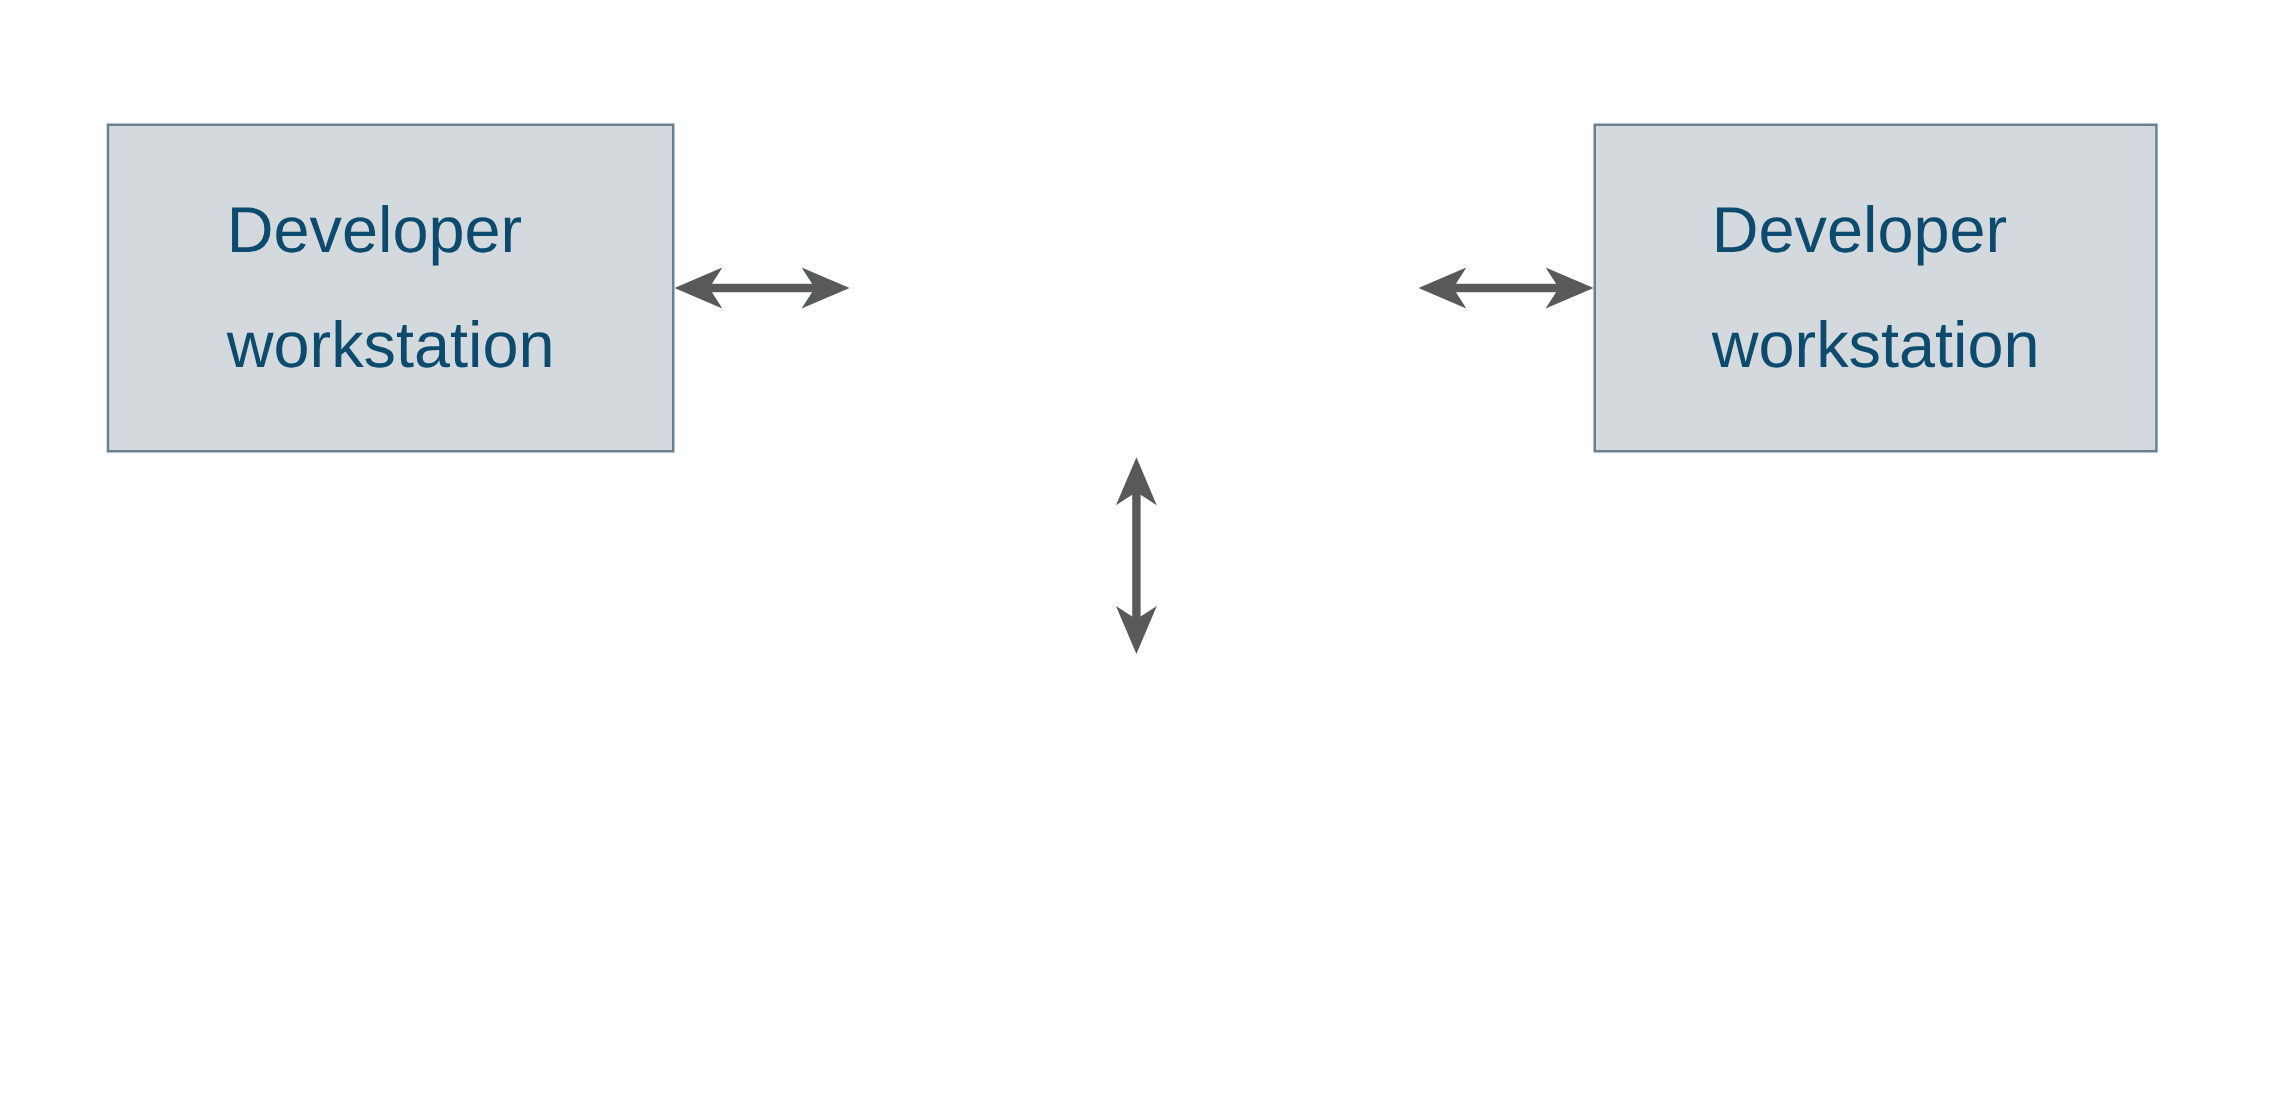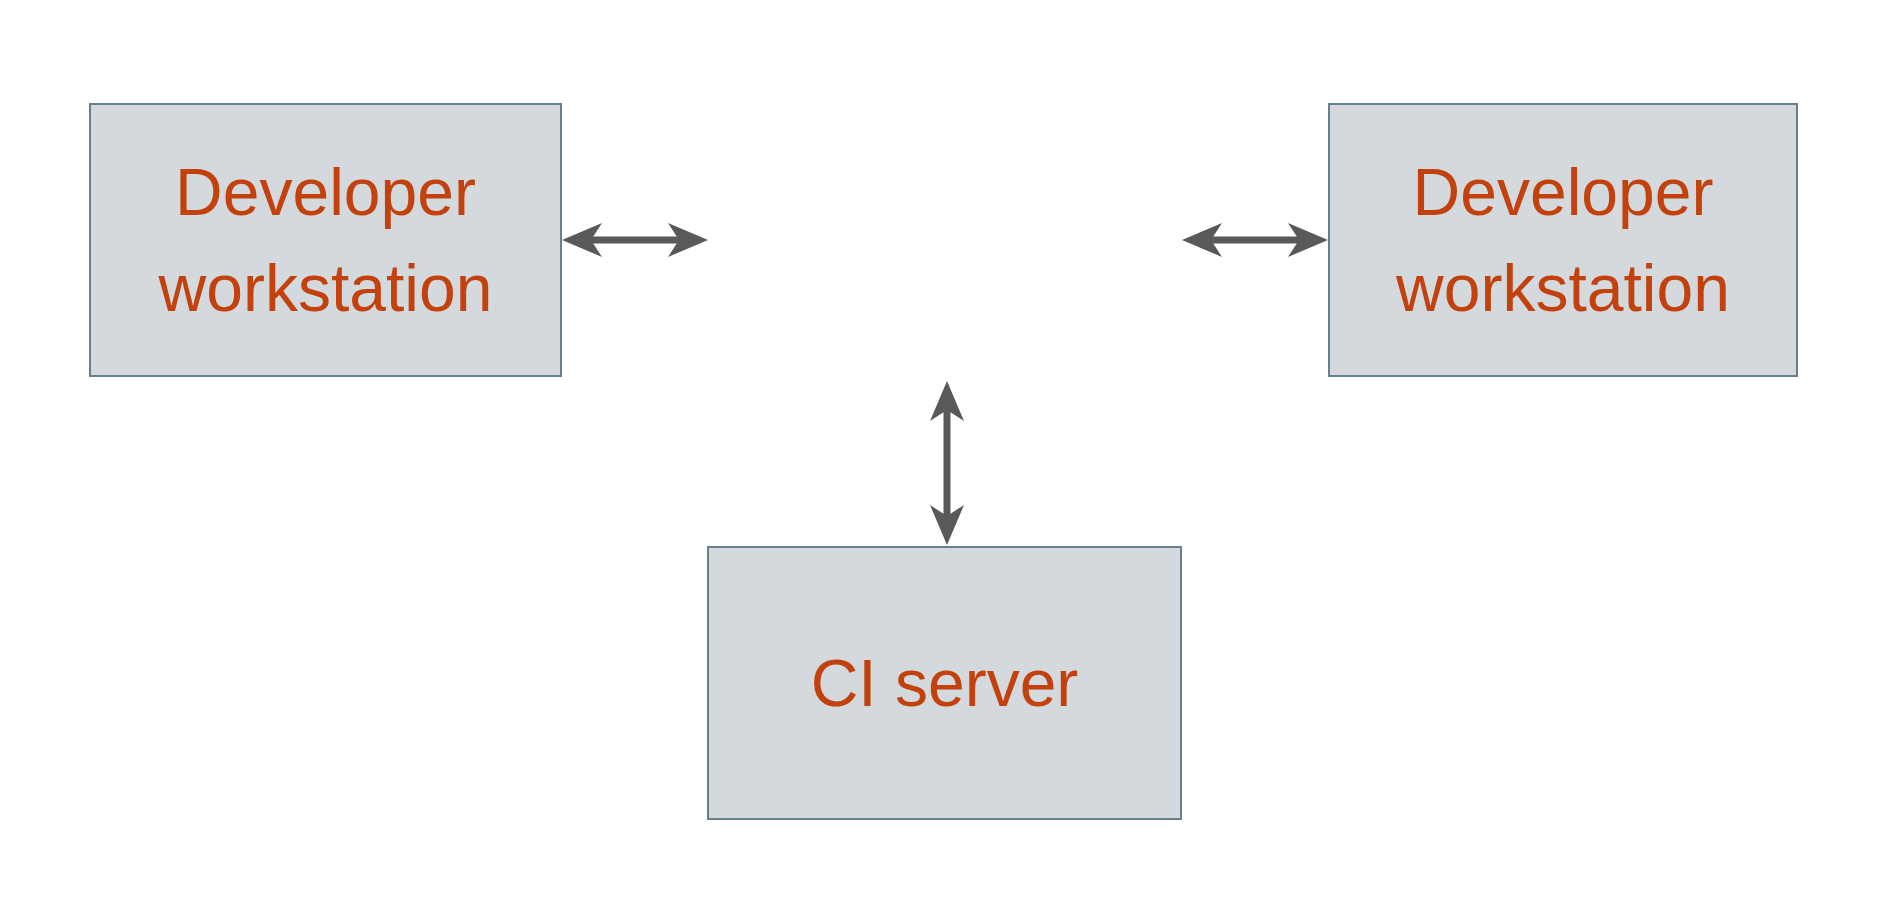--- a/index.html
+++ b/index.html
@@ -18,24 +18,24 @@
   .node {
     position: absolute;
     background: #d3d9dd;
     border: 2px solid #66808e;
     box-sizing: border-box;
     display: flex;
     align-items: center;
     justify-content: center;
   }
   .node-label {
-    font-size: 66px;
+    font-size: 54px;
     line-height: 96px;
-    color: #c2410c;
-    text-align: center;
+    color: #0c4a6e;
+    text-align: left;
     white-space: pre-line;
     letter-spacing: 0px;
   }
   .node-left        { left: 89px;   top: 103px; width: 473px; height: 274px; }
   .node-center      { left: 708px;  top: 103px; width: 474px; height: 274px; }
   .node-right       { left: 1328px; top: 103px; width: 470px; height: 274px; }
   .node-bottom      { left: 707px;  top: 546px; width: 475px; height: 274px; }
   .connector {
     position: absolute;
   }
@@ -54,23 +54,20 @@
     <span class="node-label">Developer
 workstation</span>
   </div>
 
 
   <div class="node node-right">
     <span class="node-label">Developer
 workstation</span>
   </div>
 
-  <div class="node node-bottom">
-    <span class="node-label">CI server</span>
-  </div>
 
   <div class="connector conn-h-left">
     <svg width="146" height="40" viewBox="0 0 146 40" aria-hidden="true">
       <rect class="arrow-shape" x="26" y="16.5" width="94" height="7"></rect>
       <path class="arrow-shape" d="M0,20 L40,3 L29,20 L40,37 Z"></path>
       <path class="arrow-shape" d="M146,20 L106,3 L117,20 L106,37 Z"></path>
     </svg>
   </div>
 
   <div class="connector conn-h-right">

